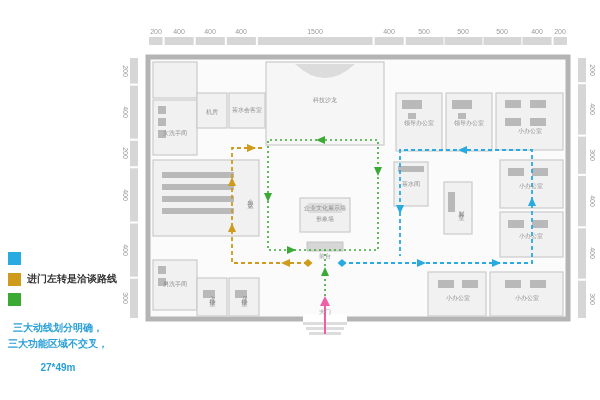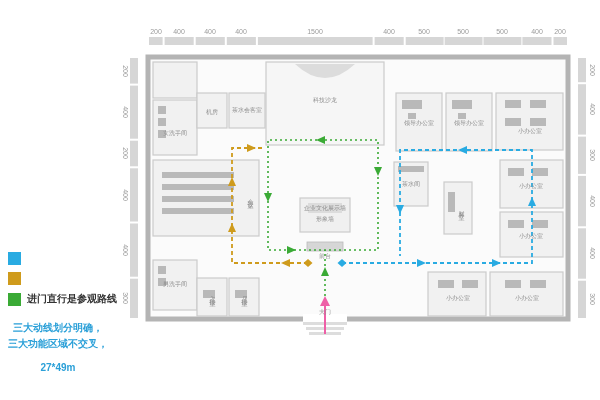--- a/index.html
+++ b/index.html
@@ -209,24 +209,24 @@
   <span class="rl" style="left:325px;top:219px">形象墙</span>
   <span class="rl" style="left:325px;top:256px">前台</span>
   <span class="rl" style="left:325px;top:312px">大门</span>
 
   <div class="legend">
     <div class="legend-row">
       <span class="sw sw-blue"></span>
     </div>
     <div class="legend-row">
       <span class="sw sw-gold"></span>
+      <span class="legend-label">进门左转是洽谈路线</span>
     </div>
     <div class="legend-row">
       <span class="sw sw-green"></span>
-      <span class="legend-label">进门直行是参观路线</span>
     </div>
   </div>
 
   <div class="notes">
     <div>三大动线划分明确，</div>
     <div>三大功能区域不交叉，</div>
     <div class="size">27*49m</div>
   </div>
 
 </div>

